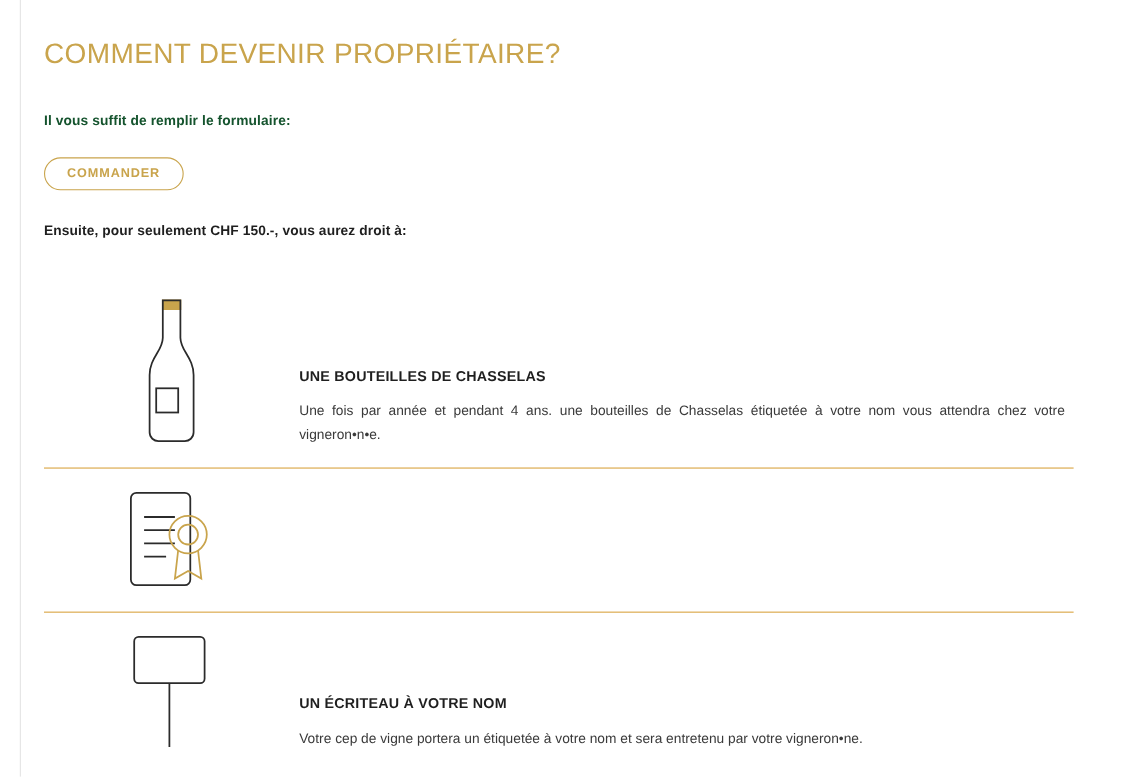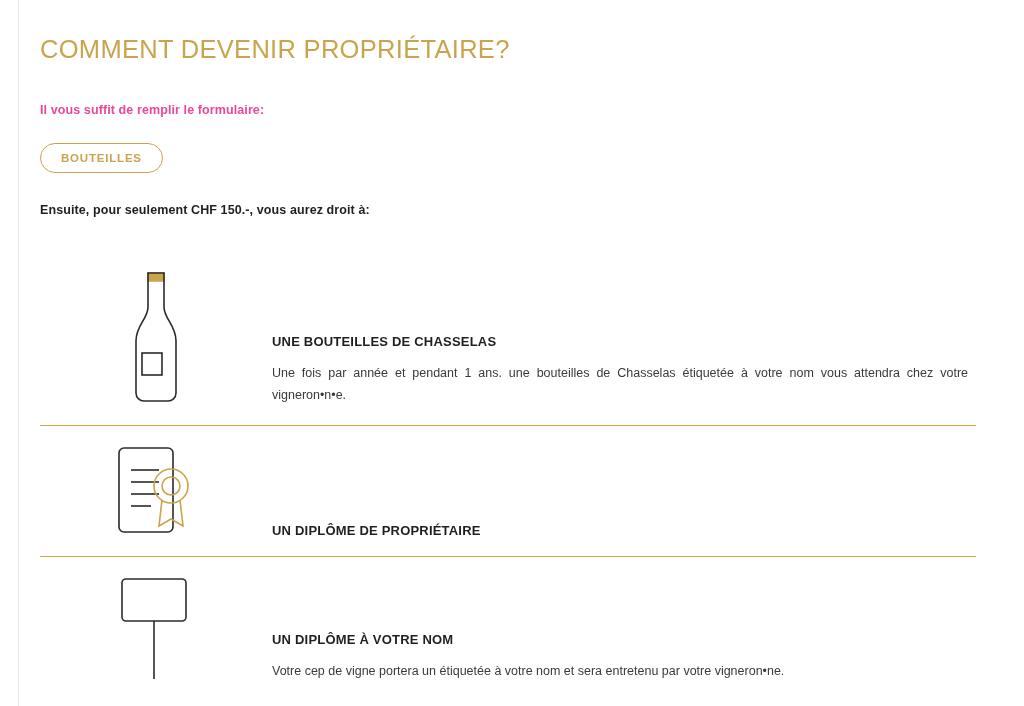--- a/index.html
+++ b/index.html
@@ -40,21 +40,21 @@
     font-weight: normal;
     letter-spacing: 0.3px;
     color: #c9a44c;
     margin: 0;
     padding-top: 34px;
     line-height: 1.2;
   }
   .lead {
     font-size: 12.5px;
     font-weight: bold;
-    color: #ec4899;
+    color: #14532d;
     margin-top: 38px;
     letter-spacing: 0.1px;
   }
   .order-btn {
     display: inline-block;
     margin-top: 26px;
     padding: 9px 20px 8px 20px;
     border: 1px solid #c9a44c;
     border-radius: 22px;
     color: #c9a44c;
@@ -119,39 +119,39 @@
 
 <div class="page">
   <div class="left-rule"></div>
 
   <div class="content">
 
     <h1 class="title">COMMENT DEVENIR PROPRIÉTAIRE?</h1>
 
     <div class="lead">Il vous suffit de remplir le formulaire:</div>
 
-    <button class="order-btn">BOUTEILLES</button>
+    <button class="order-btn">COMMANDER</button>
 
     <div class="sub-lead">Ensuite, pour seulement CHF 150.-, vous aurez droit à:</div>
 
     <div class="benefits">
 
       <div class="benefit">
         <div class="icon-col">
           <span>
             <svg width="72" height="140" viewBox="0 0 72 140" fill="none" stroke="#2b2b2b" stroke-width="1.6">
               <path d="M28 6 L44 6 L44 14 L28 14 Z" fill="#c9a44c" stroke="#c9a44c"></path>
               <path d="M28 6 L44 6 L44 40 C44 52 56 58 56 74 L56 126 C56 131 52 134 48 134 L24 134 C20 134 16 131 16 126 L16 74 C16 58 28 52 28 40 Z" fill="none"></path>
               <rect x="22" y="86" width="20" height="22" fill="none"></rect>
             </svg>
           </span>
         </div>
         <div class="text-col">
           <h2>UNE BOUTEILLES DE CHASSELAS</h2>
-          <p>Une fois par année et pendant 1 ans. une bouteilles de Chasselas étiquetée à votre nom vous attendra chez votre vigneron•n•e.</p>
+          <p>Une fois par année et pendant 4 ans. une bouteilles de Chasselas étiquetée à votre nom vous attendra chez votre vigneron•n•e.</p>
         </div>
       </div>
 
       <div class="divider"></div>
 
       <div class="benefit">
         <div class="icon-col">
           <span>
             <svg width="86" height="96" viewBox="0 0 86 96" fill="none" stroke="#2b2b2b" stroke-width="1.6">
               <rect x="6" y="6" width="54" height="84" rx="5"></rect>
@@ -159,36 +159,35 @@
               <line x1="18" y1="40" x2="46" y2="40"></line>
               <line x1="18" y1="52" x2="46" y2="52"></line>
               <line x1="18" y1="64" x2="38" y2="64"></line>
               <circle cx="58" cy="44" r="17" stroke="#c9a44c"></circle>
               <circle cx="58" cy="44" r="9" stroke="#c9a44c"></circle>
               <path d="M49 58 L46 84 L58 77 L70 84 L67 58" stroke="#c9a44c"></path>
             </svg>
           </span>
         </div>
         <div class="text-col">
-          <h2>UN DIPLÔME DE PROPRIÉTAIRE</h2>
         </div>
       </div>
 
       <div class="divider"></div>
 
       <div class="benefit">
         <div class="icon-col">
           <span>
             <svg width="84" height="110" viewBox="0 0 84 110" fill="none" stroke="#2b2b2b" stroke-width="1.6">
               <rect x="8" y="6" width="64" height="42" rx="4"></rect>
               <line x1="40" y1="48" x2="40" y2="106"></line>
             </svg>
           </span>
         </div>
         <div class="text-col">
-          <h2>UN DIPLÔME À VOTRE NOM</h2>
+          <h2>UN ÉCRITEAU À VOTRE NOM</h2>
           <p>Votre cep de vigne portera un étiquetée à votre nom et sera entretenu par votre vigneron•ne.</p>
         </div>
       </div>
 
     </div>
   </div>
 </div>
 
 </body></html>

